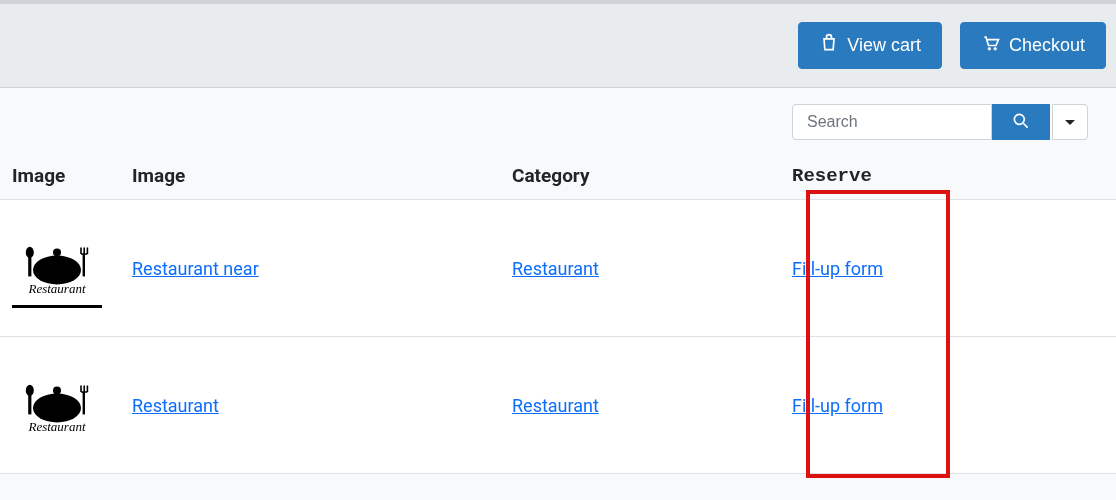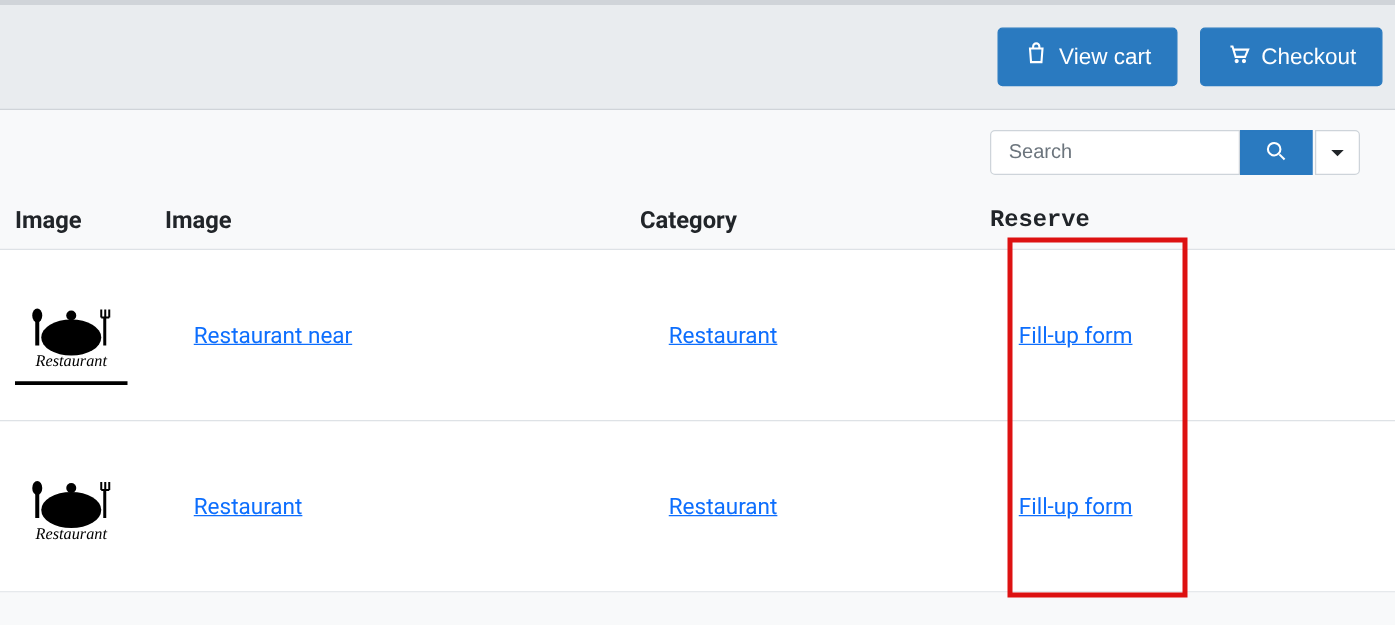--- a/index.html
+++ b/index.html
@@ -96,21 +96,20 @@
     font-size: 18px;
     background: #fff;
   }
   .col-image { width: 120px; }
   .col-name  { width: 380px; }
   .col-cat   { width: 280px; }
   .col-res   { width: auto; font-family: Liberation Mono, monospace; }
   a.link {
     color: #0d6efd;
     text-decoration: underline;
-    margin-left: 23px;
   }
   .thumb {
     width: 90px;
     height: 80px;
     background: #fff;
     display: flex;
     flex-direction: column;
     align-items: center;
     justify-content: center;
     position: relative;

